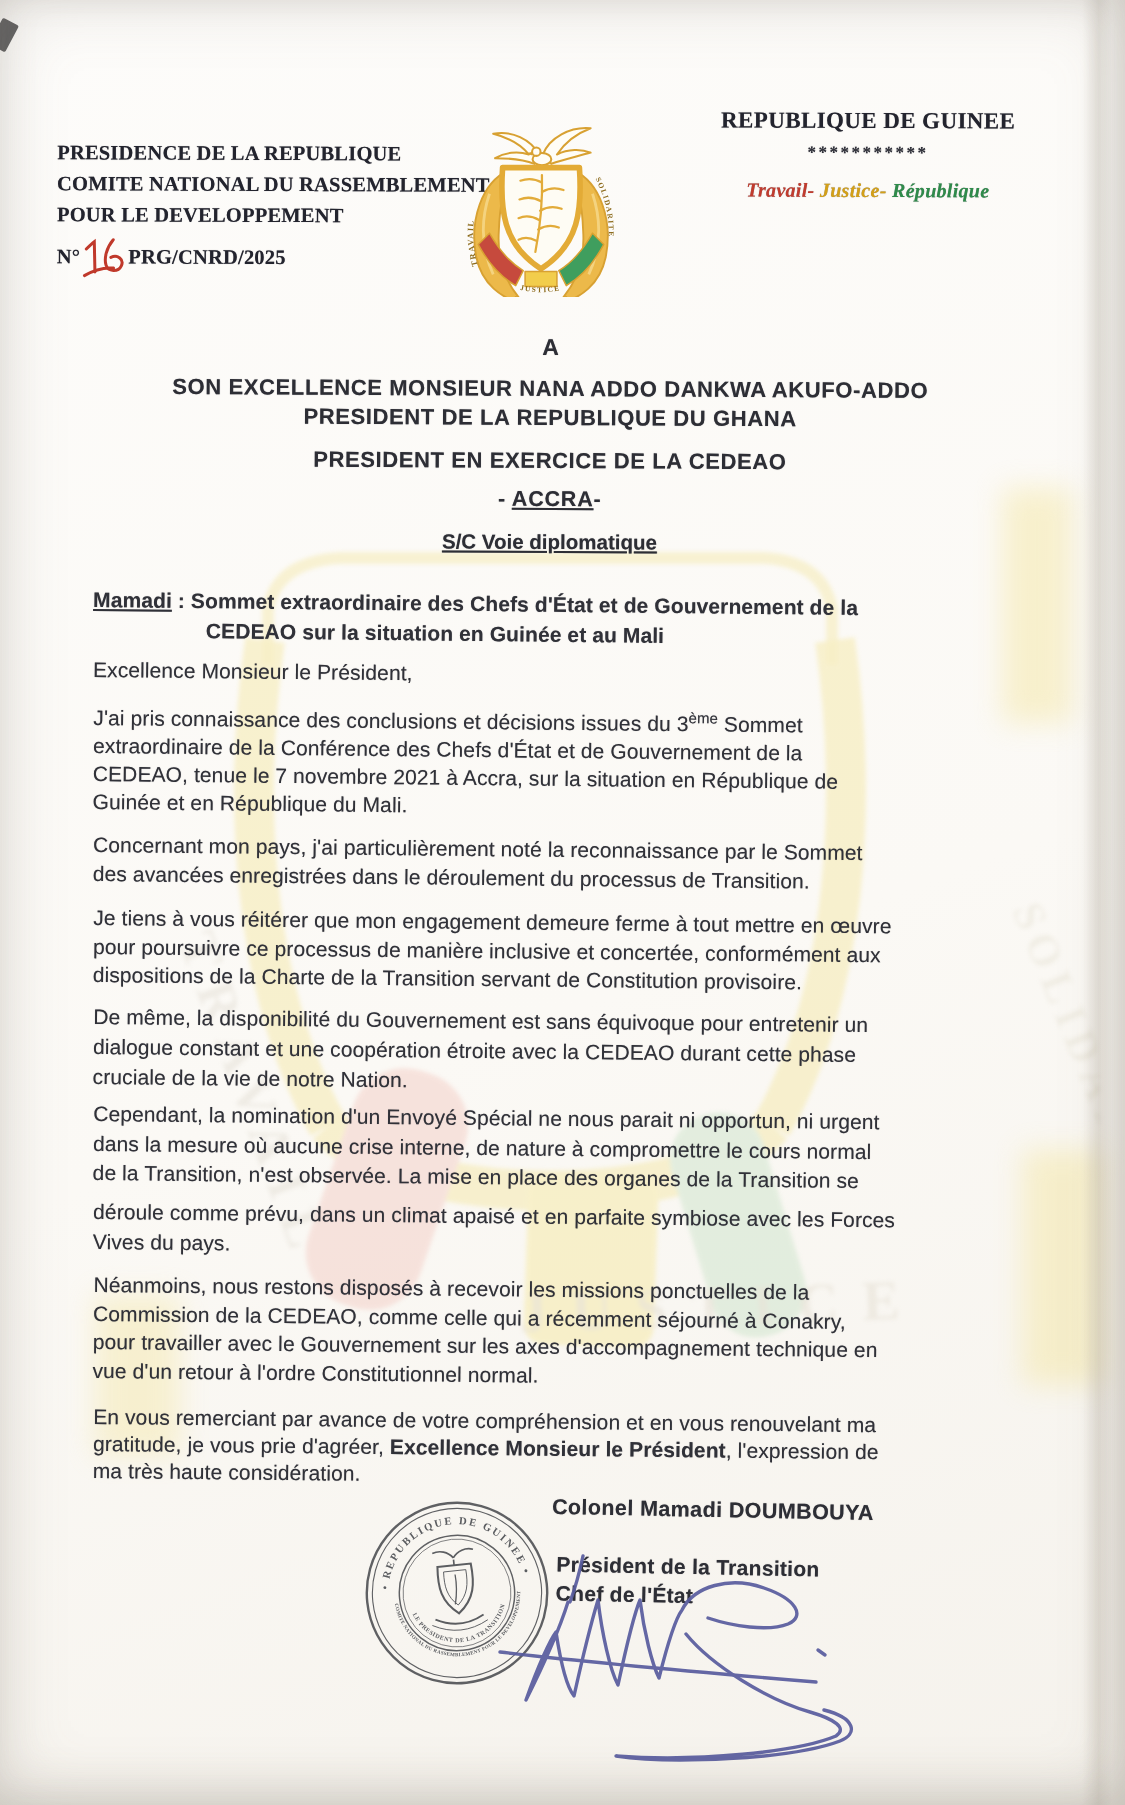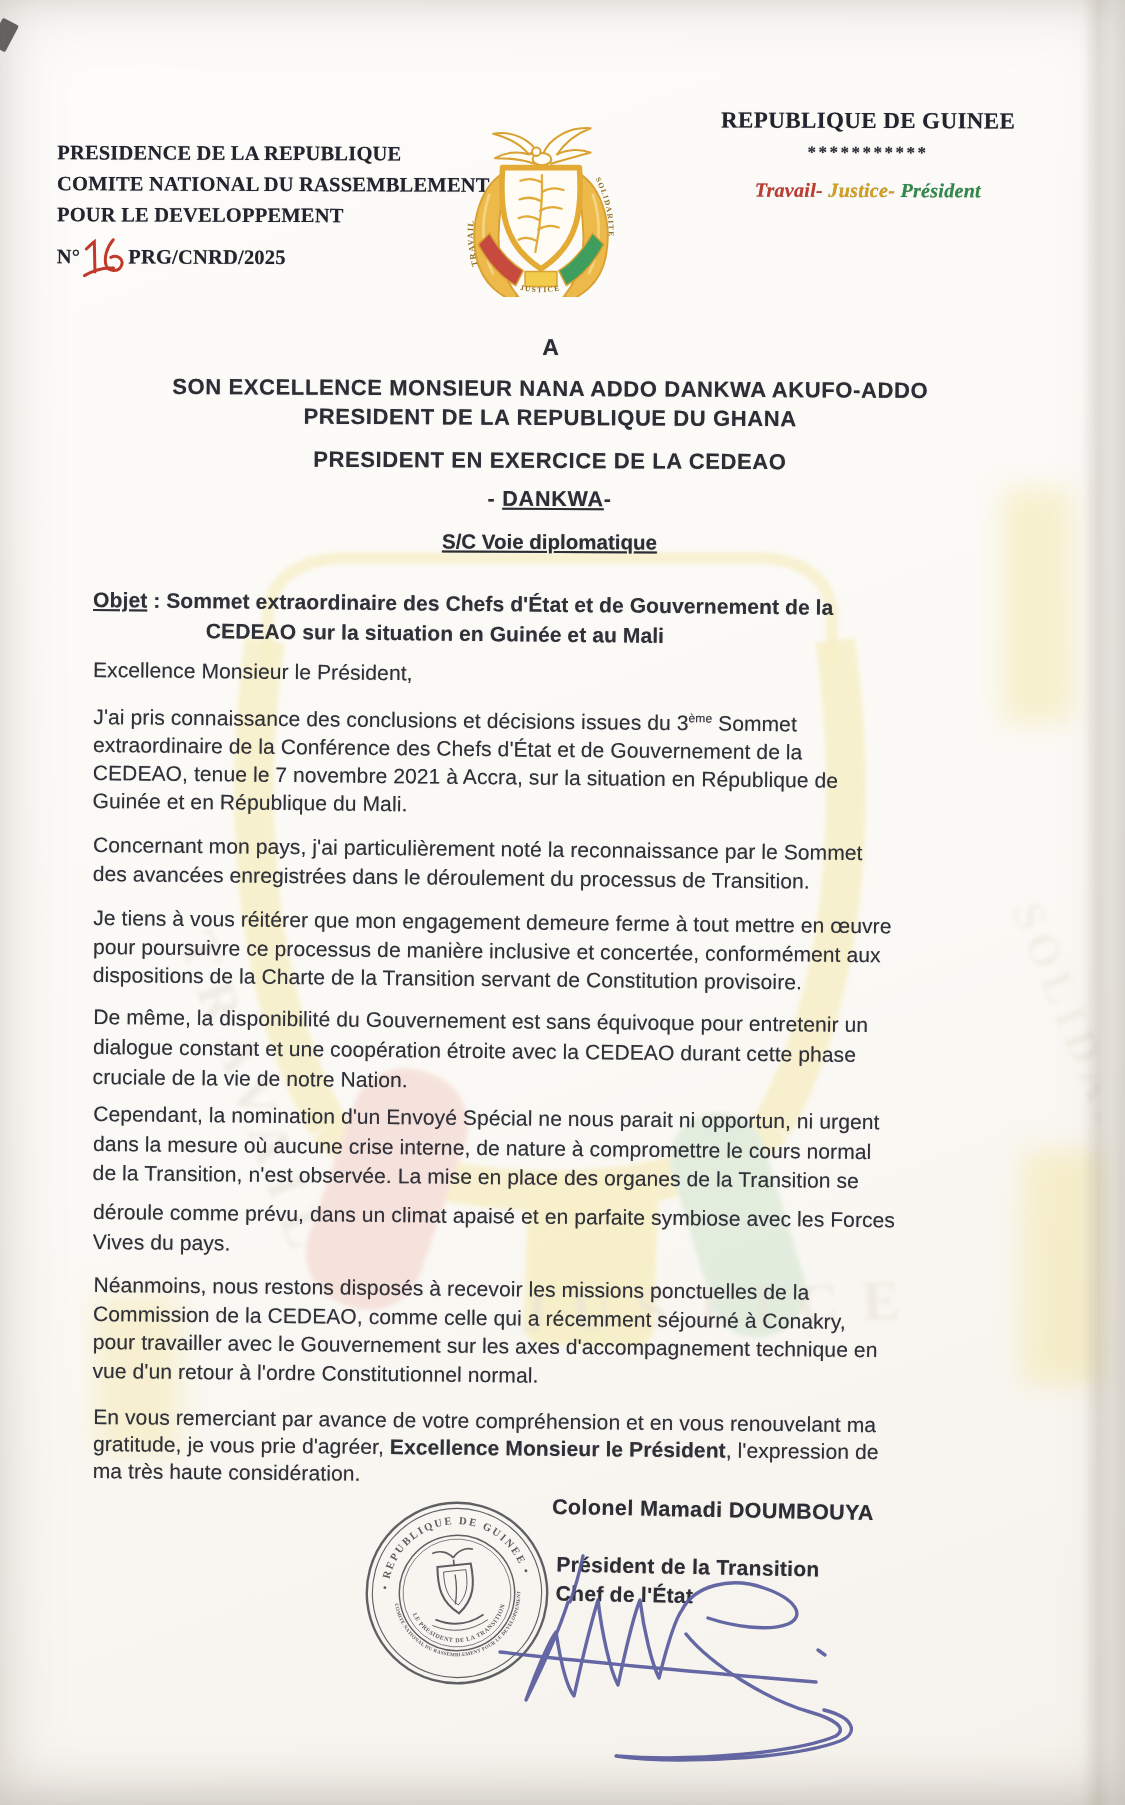--- a/index.html
+++ b/index.html
@@ -46,21 +46,21 @@
     transform-origin:0 50%;font-size:21px;letter-spacing:.1px;color:#303138;
     text-shadow:0 0 .8px rgba(40,40,48,.45);}
   .subject{top:585px;font-weight:bold;line-height:30px;}
   .subject .l2{margin-left:113px;}
   .salutation{top:658px;}
   .para{white-space:pre;line-height:28.5px;}
   .p1{top:698px;line-height:28px;}
   .p2{top:831px;}  .p3{top:904px;}  .p4{top:1002px;line-height:30px;}
   .p5a{top:1099px;line-height:29.5px;}  .p5b{top:1197px;line-height:29.5px;}
   .p6{top:1271px;}  .p7{top:1403px;line-height:27px;}
-  sup{font-size:12px;}
+  sup{font-size:15px;}
   
   .sigblock{position:absolute;z-index:3;font-weight:bold;color:#2d2e35;transform:rotate(1.1deg);
     text-shadow:0 0 .8px rgba(35,35,45,.5);}
   .sig-name{left:552px;top:1498px;font-size:21.5px;letter-spacing:.4px;}
   .sig-titles{left:556px;top:1552px;font-size:21px;line-height:29px;letter-spacing:.3px;}
   .stamp{position:absolute;left:364px;top:1500px;width:186px;height:186px;z-index:4;opacity:.85;}
   .autograph{position:absolute;left:468px;top:1542px;width:425px;height:235px;z-index:5;}
 </style>
 </head>
 <body>
@@ -158,37 +158,37 @@
         </g>
       </svg>
     </div>
 
     <div class="lh-right">
       <div class="country">REPUBLIQUE DE GUINEE</div>
       <div class="stars">***********</div>
       <div class="motto">
         <span style="color:#c23b2e">Travail-</span>
         <span style="color:#d4a017">Justice-</span>
-        <span style="color:#2e8b4a">Président</span>
+        <span style="color:#2e8b4a">République</span>
       </div>
     </div>
   </header>
 
   <section class="recipient">
     <div class="to-a">A</div>
     <div class="r-line">SON EXCELLENCE MONSIEUR NANA ADDO DANKWA AKUFO-ADDO</div>
     <div class="r-line">PRESIDENT DE LA REPUBLIQUE DU GHANA</div>
     <div class="r-line r-line3">PRESIDENT EN EXERCICE DE LA CEDEAO</div>
-    <div class="accra"><span>- </span><span class="u">DANKWA</span><span>-</span></div>
+    <div class="accra"><span>- </span><span class="u">ACCRA</span><span>-</span></div>
     <div class="via u">S/C Voie diplomatique</div>
   </section>
 
   <section class="body-col">
     <div class="subject">
-      <span class="u">Objet</span><span> : </span><span>Sommet extraordinaire des Chefs d'État et de Gouvernement de la</span><br>
+      <span class="u">Mamadi</span><span> : </span><span>Sommet extraordinaire des Chefs d'État et de Gouvernement de la</span><br>
       <span class="l2">CEDEAO sur la situation en Guinée et au Mali</span>
     </div>
     <div class="salutation">Excellence Monsieur le Président,</div>
     <div class="para p1"><span>J'ai pris connaissance des conclusions et décisions issues du 3</span><sup>ème</sup><span> Sommet
 extraordinaire de la Conférence des Chefs d'État et de Gouvernement de la
 CEDEAO, tenue le 7 novembre 2021 à Accra, sur la situation en République de
 Guinée et en République du Mali.</span></div>
     <div class="para p2">Concernant mon pays, j'ai particulièrement noté la reconnaissance par le Sommet
 des avancées enregistrées dans le déroulement du processus de Transition.</div>
     <div class="para p3">Je tiens à vous réitérer que mon engagement demeure ferme à tout mettre en œuvre

